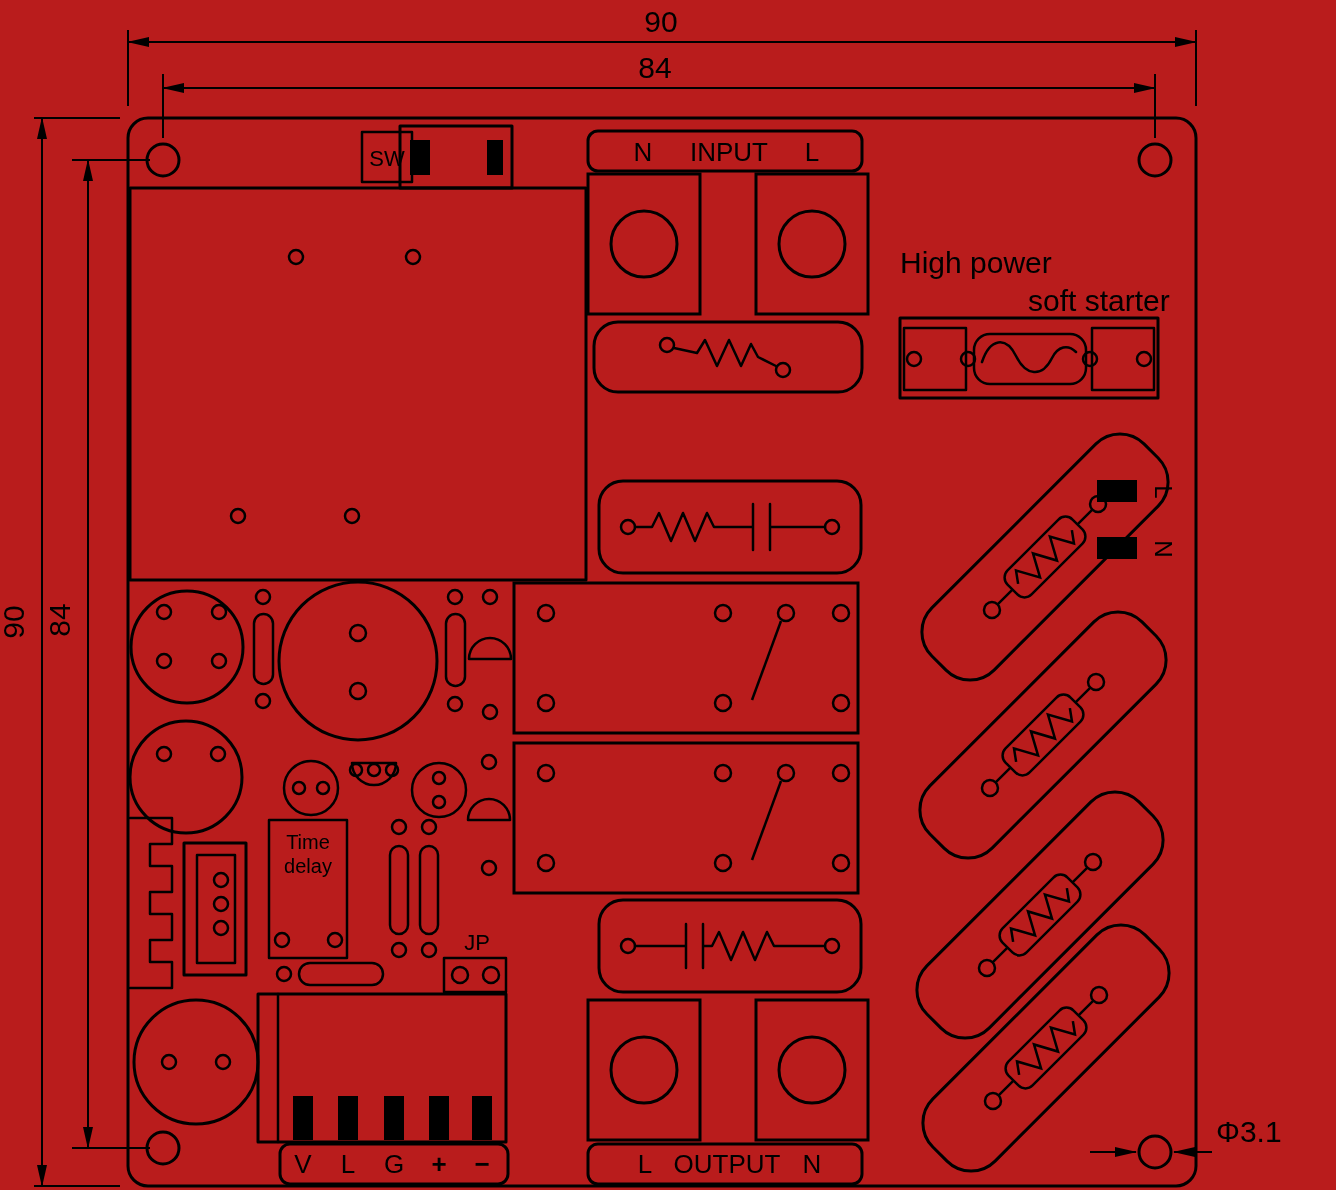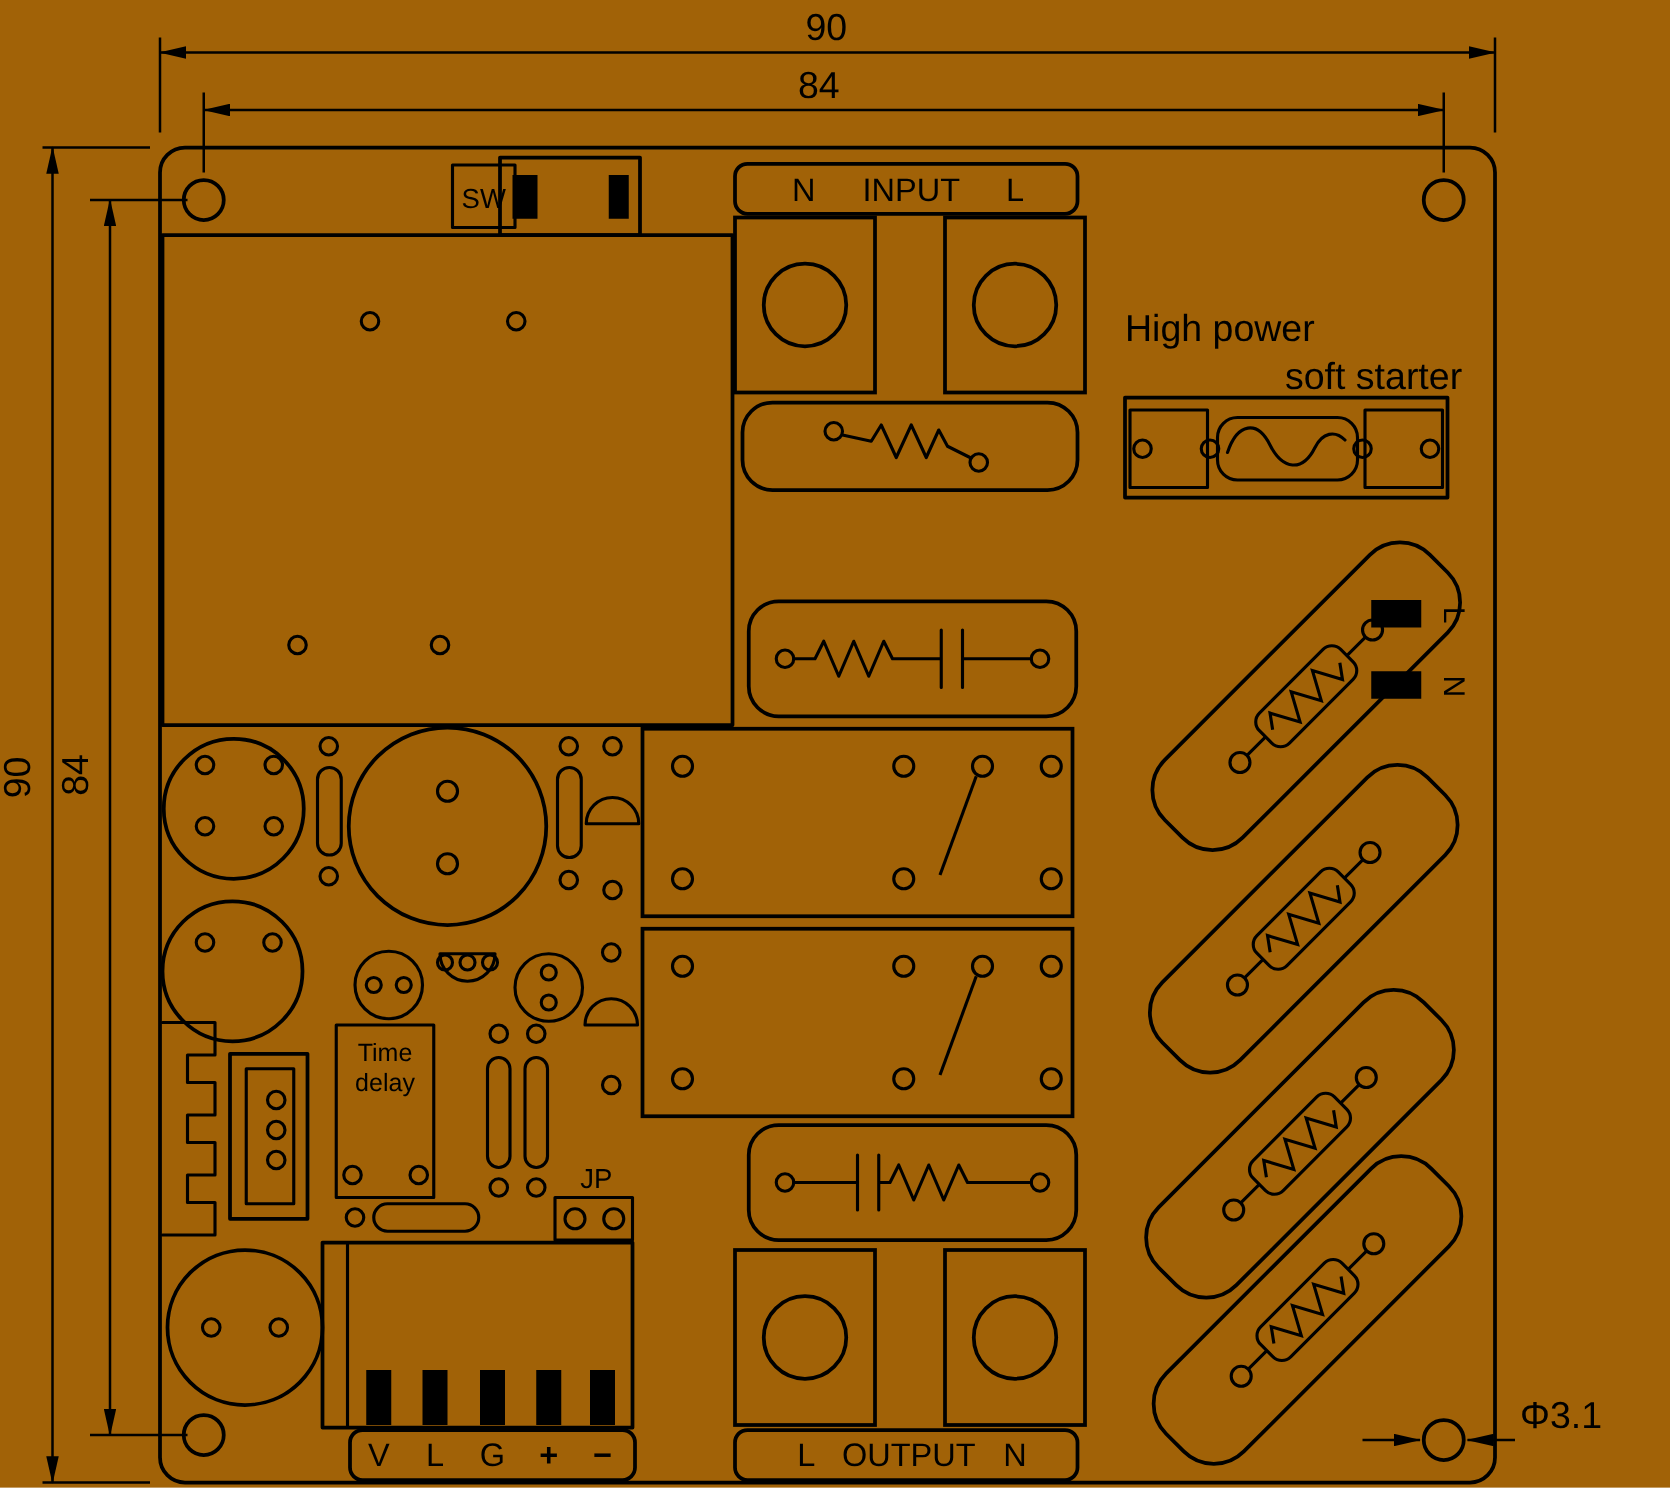--- a/index.html
+++ b/index.html
@@ -1,16 +1,16 @@
 <!DOCTYPE html>
 <html><head>
 <meta charset="utf-8">
 <style>
   html,body{margin:0;padding:0;background:#fff}
-  .wrap{width:1336px;height:1190px;background:#a16207}
+  .wrap{width:1336px;height:1190px;background:#b91c1c}
   .ln{fill:none;stroke:#000;stroke-width:3;stroke-linejoin:round;stroke-linecap:round}
   .ln2{fill:none;stroke:#000;stroke-width:2.5;stroke-linejoin:round;stroke-linecap:round}
   .dim{fill:none;stroke:#000;stroke-width:2}
   .blk{fill:#000;stroke:none}
   text{font-family:"Liberation Sans","DejaVu Sans",sans-serif;fill:#000}
   .t30{font-size:30px}.t26{font-size:26px}.t24{font-size:24px}.t22{font-size:22px}.t20{font-size:20px}
   .mid{text-anchor:middle}
   .bold{font-weight:700}
 </style>
 </head>

